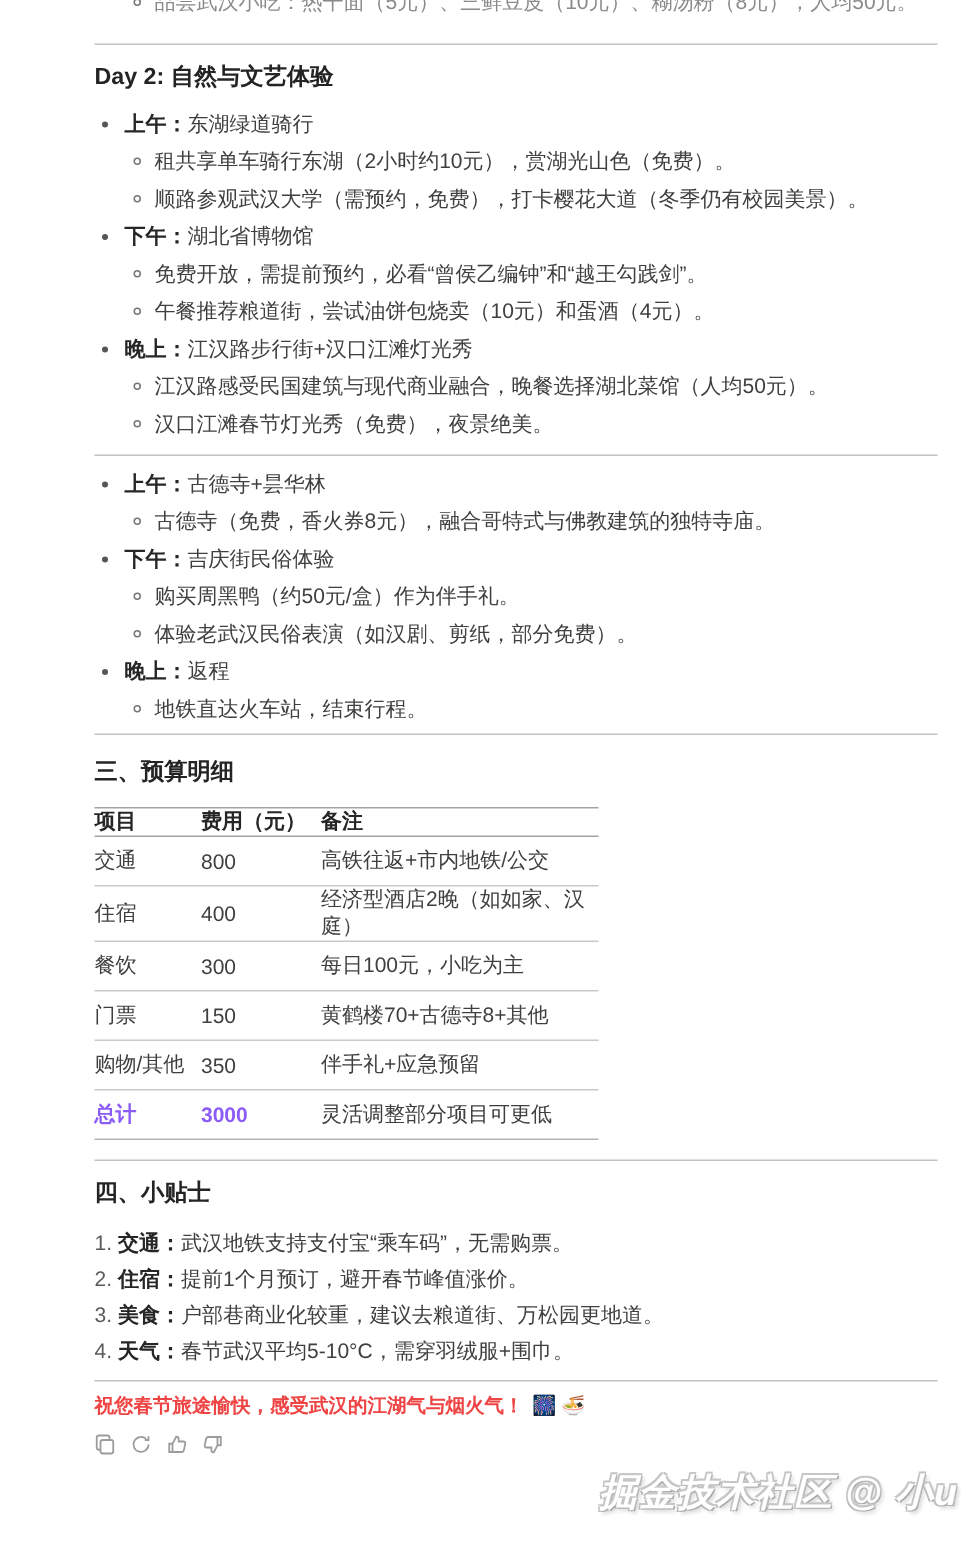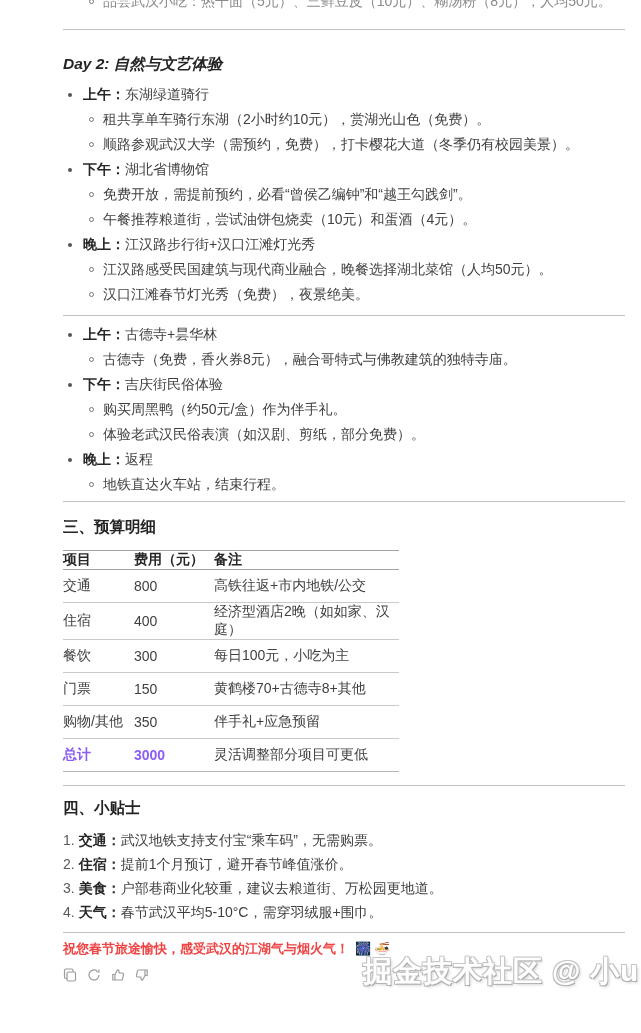--- a/index.html
+++ b/index.html
@@ -8,21 +8,21 @@
   .doc { padding:0 16px 0 63px; position:relative; }
 
   hr { border:none; border-top:1px solid #c2c2c2; height:0; }
   .hr1 { margin-top:17px; }
   .hr2 { margin-top:8px; }
   .hr3 { margin-top:4px; }
   .hr4 { margin-top:13px; }
   .hr5 { margin-top:8px; }
 
   h2.sec { font-size:15.5px; line-height:20px; font-weight:bold; color:#242424; }
-  .h-day2 { margin-top:24px;font-style:italic; }
+  .h-day2 { margin-top:12px; }
   .h-day3 { margin-top:15px; }
   .h-budget { margin-top:15px; font-size:16px; }
   .h-tips { margin-top:12px; font-size:16px; }
 
   .cutline { height:12px; overflow:hidden; }
   .cutline .inner { margin-top:-11px; color:#8a8a8a; }
 
   .lst { }
   .lst1 { margin-top:8px; }
   .lst2 { margin-top:6px; }
@@ -47,23 +47,23 @@
   .tiprow { line-height:24px; }
   .tipnum { color:#5a5a5a; margin-right:4px; }
 
   .blessing { margin-top:5px; line-height:22px; font-weight:bold; color:#ef4444; font-size:13px; }
   .emojis { font-weight:normal; margin-left:6px; letter-spacing:3px; }
 
   .actions { margin-top:8px; height:14px; display:flex; gap:10px; }
   .actions .aicon { width:14px; height:14px; display:inline-block; }
   .actions svg { display:block; }
 
-  .watermark { position:absolute; top:952px; right:2px; font-size:29px; font-weight:bold;
+  .watermark { position:absolute; top:978px; right:2px; font-size:25px; font-weight:bold;
       letter-spacing:1px; color:#ffffff; white-space:nowrap; z-index:5;
-      text-shadow:-1px -1px 0 #c6c6c6, 1px -1px 0 #c6c6c6, -1px 1px 0 #b5b5b5, 1px 1px 0 #a9a9a9, 2px 2px 3px rgba(0,0,0,.18); }
+      text-shadow:-1px -1px 0 #c6c6c6, 1px -1px 0 #c6c6c6, -1px 1px 0 #b5b5b5, 1px 1px 0 #a9a9a9, 2px 2px 3px rgba(0,0,0,.18);font-style:italic; }
 </style>
 </head>
 <body>
 
 <div class="doc">
 
   <div class="cutline">
     <div class="inner row2">
       <span class="b2"></span>
       <span>品尝武汉小吃：热干面（5元）、三鲜豆皮（10元）、糊汤粉（8元），人均50元。</span>

